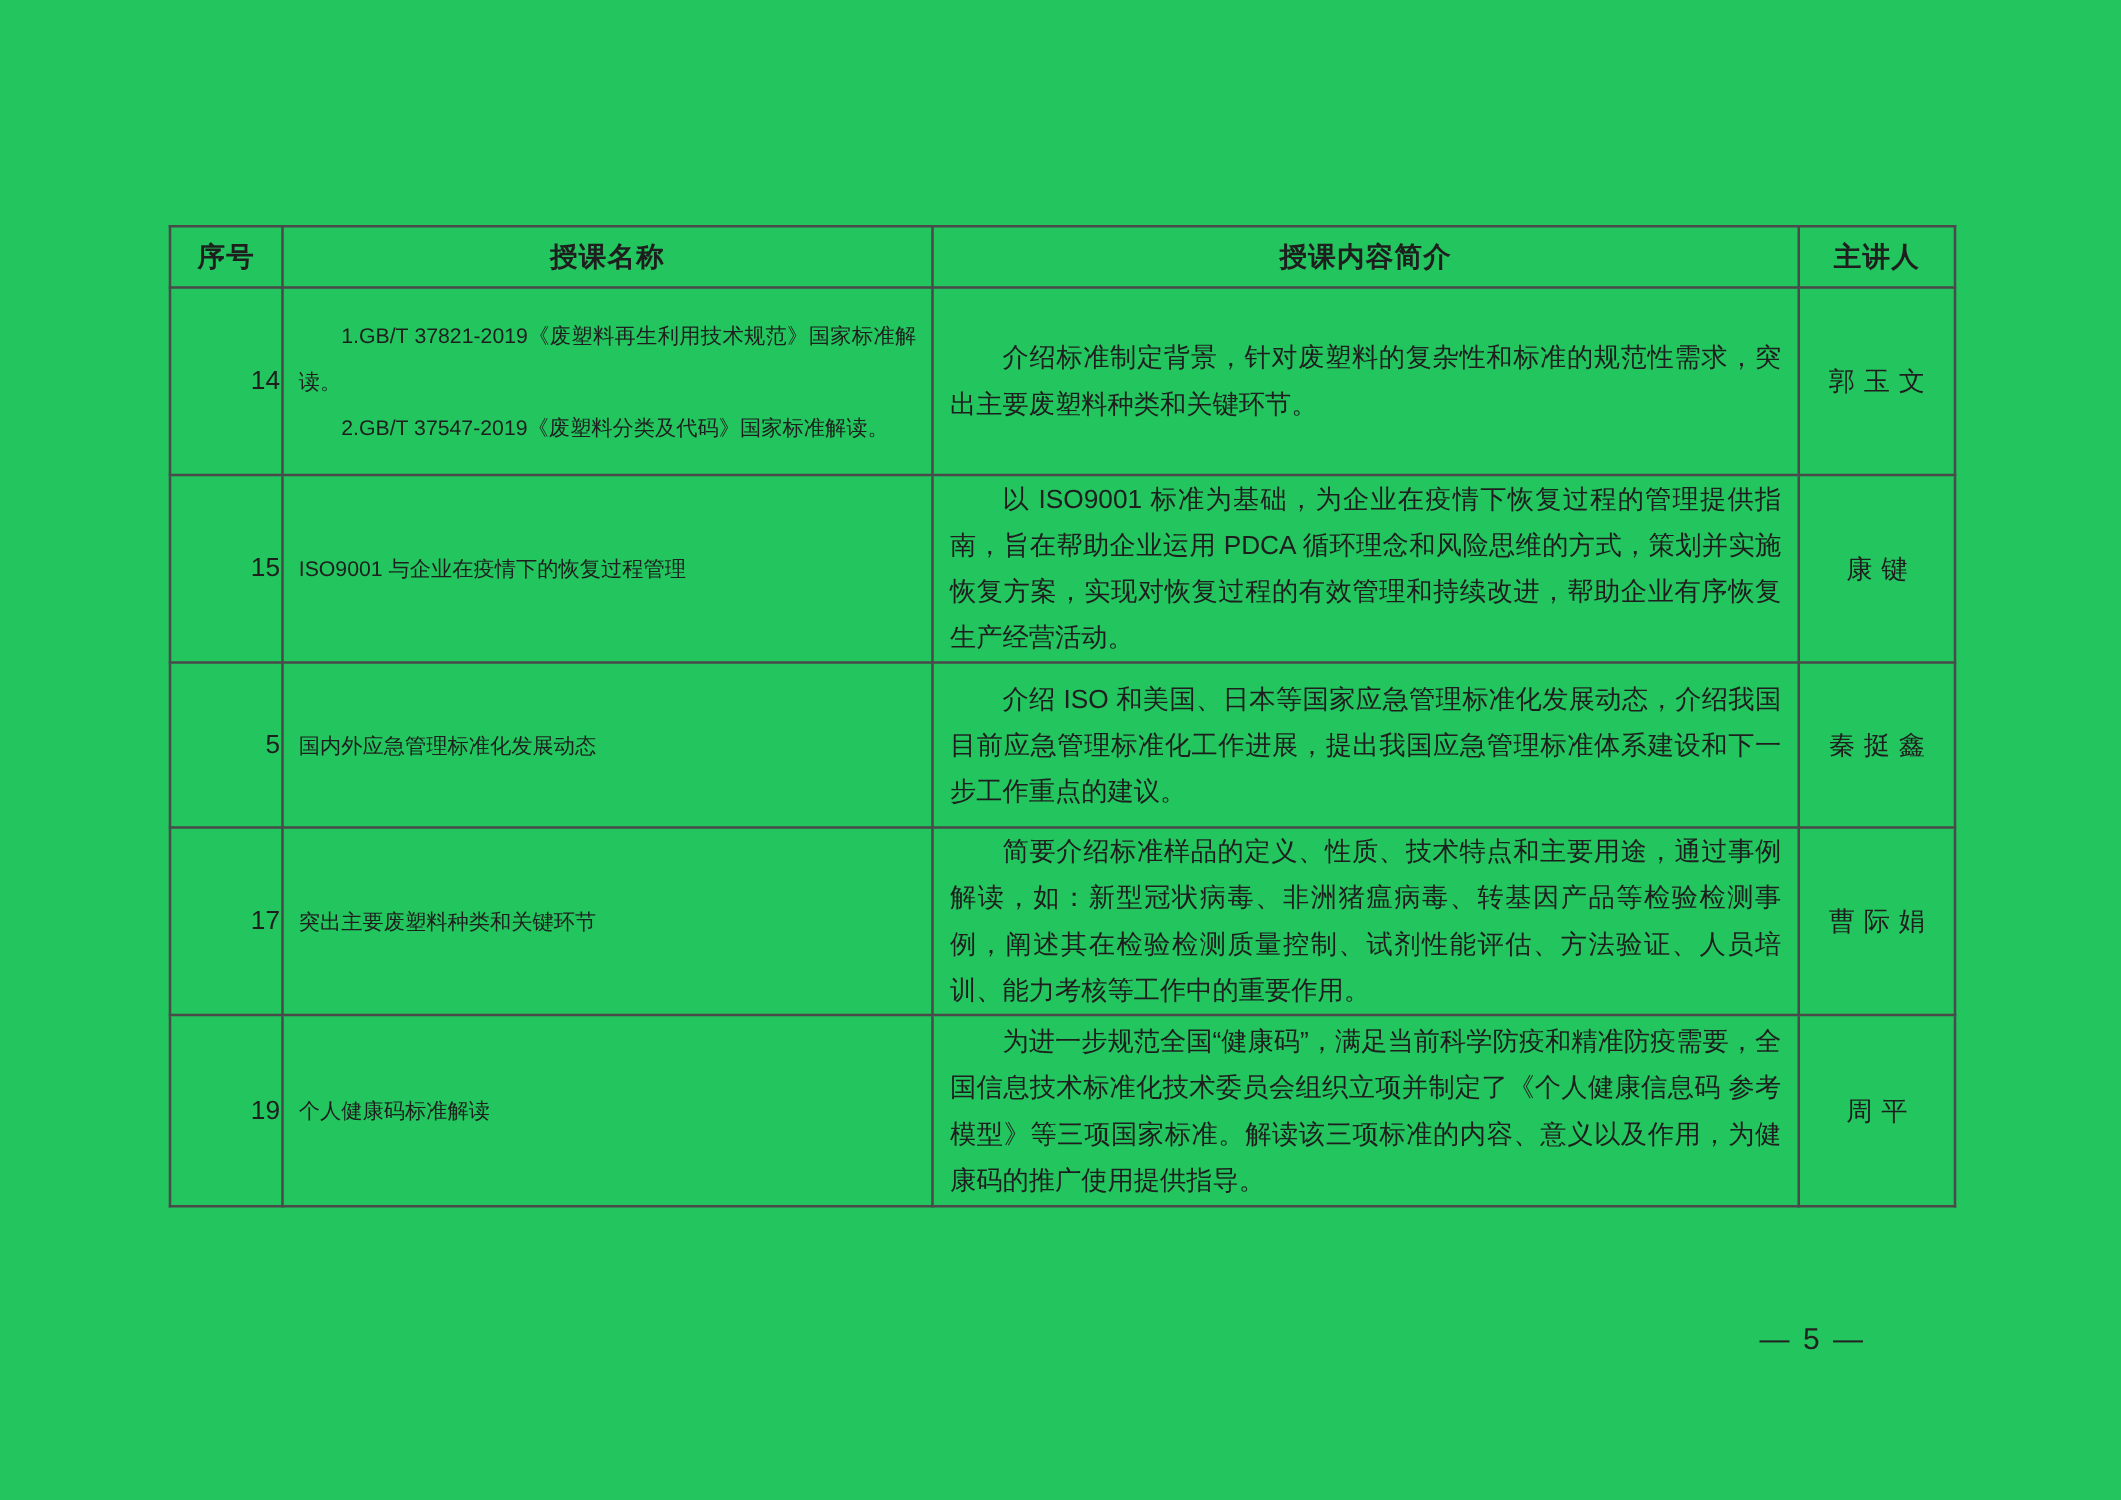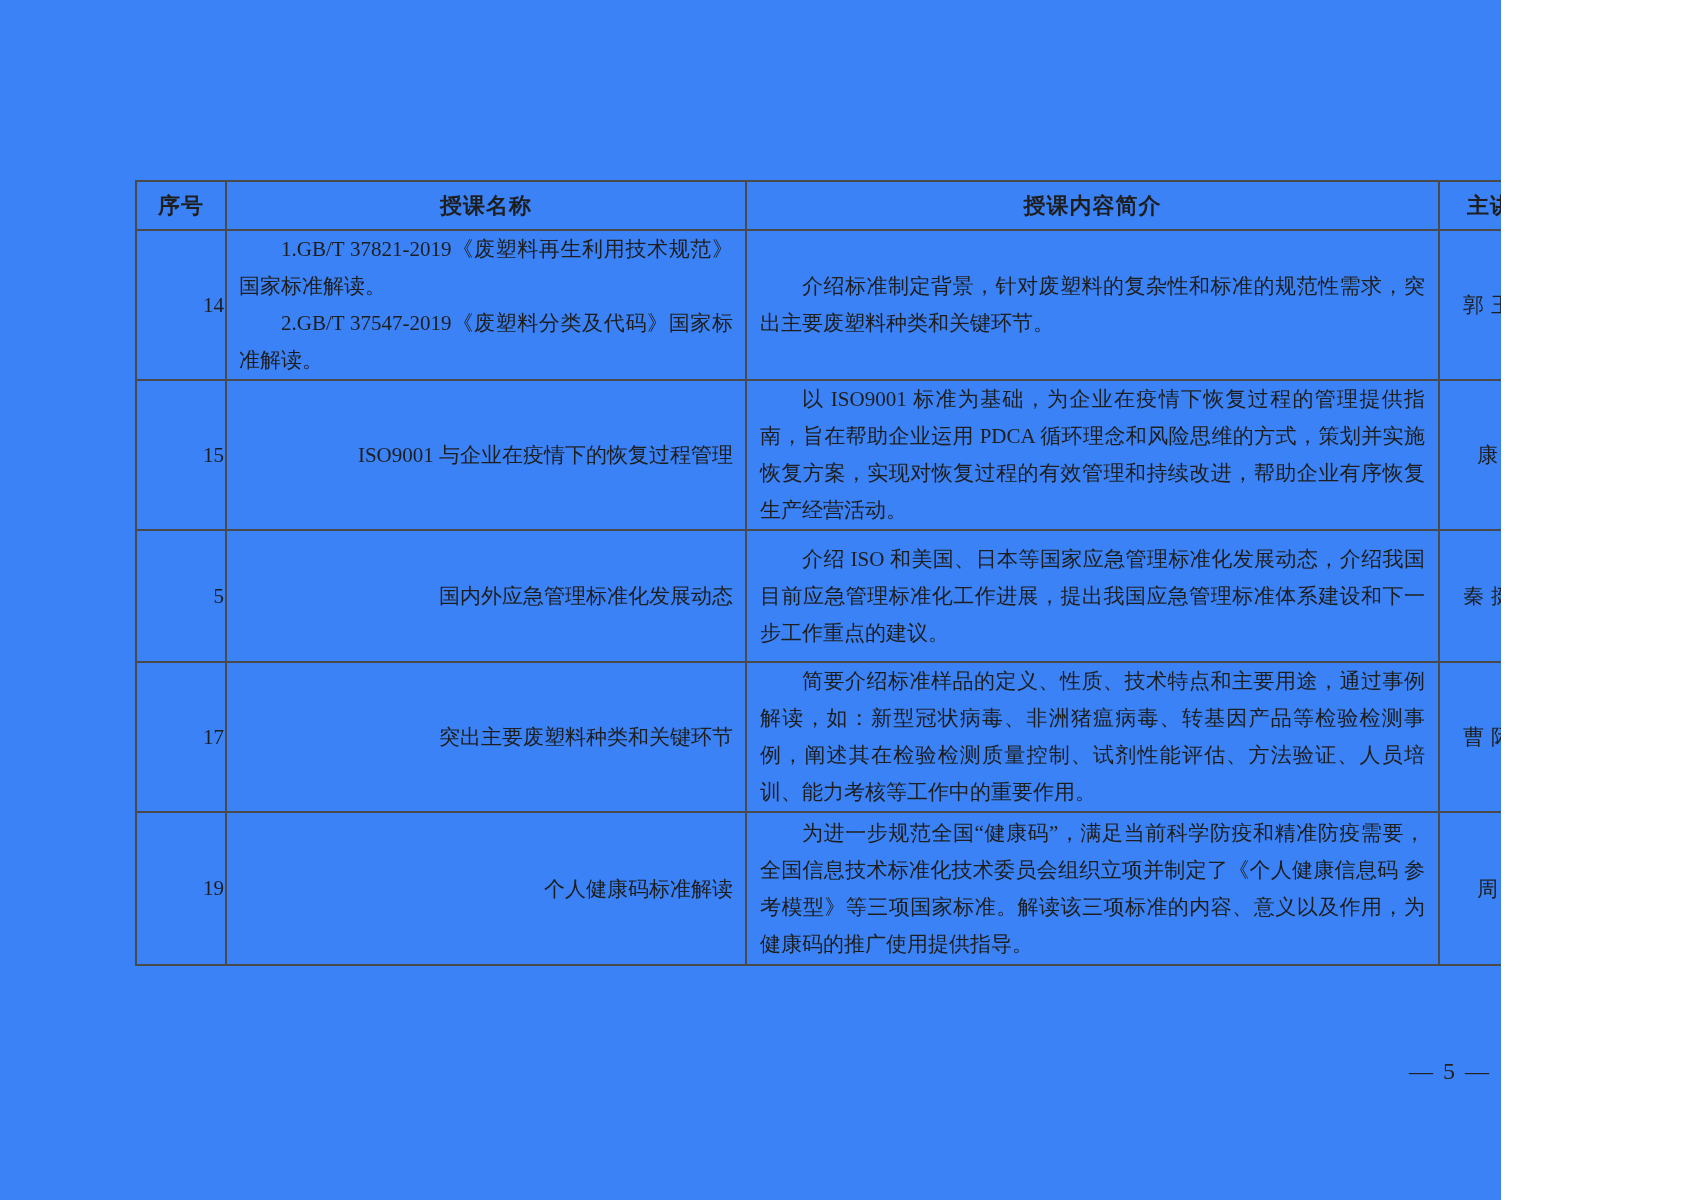--- a/index.html
+++ b/index.html
@@ -1,20 +1,20 @@
 <!DOCTYPE html>
 <html><head>
 <meta charset="utf-8">
 <style>
   html,body{margin:0;padding:0;background:#ffffff;}
   .canvas{
     position:relative;
-    width:1501px;height:1200px;
-    background:#3b82f6;
-    font-family:Liberation Serif, serif;
+    width:1697px;height:1200px;
+    background:#22c55e;
+    font-family:Liberation Sans, sans-serif;
     color:#1e1e1e;
     overflow:hidden;
   }
   table.course-table{
     position:absolute;
     left:135px;top:180px;
     width:1428px;
     border-collapse:collapse;
     table-layout:fixed;
   }
@@ -28,31 +28,31 @@
     font-weight:bold;
     text-align:center;
     height:45px;
     letter-spacing:1px;
   }
   td.no{
     text-align:right;
     font-size:21px;
   }
   td.name{
-    font-size:21px;
+    font-size:17px;
     padding:0 12px;
   }
   td.name.paras p{
     margin:0;
     text-indent:2em;
     text-align:justify;
     line-height:37px;
   }
   td.name.single{
-    text-align:right;
+    text-align:left;
   }
   td.intro{
     font-size:21px;
     padding:0 13px;
   }
   td.intro p{
     margin:0;
     text-indent:2em;
     text-align:justify;
     line-height:37px;

